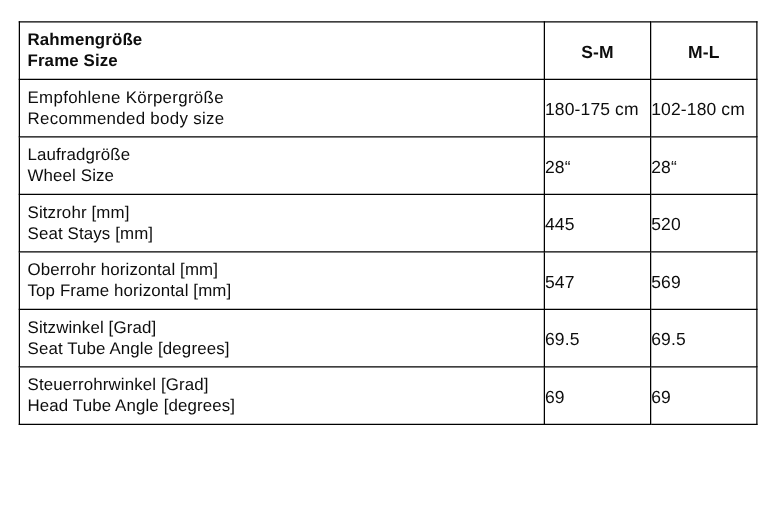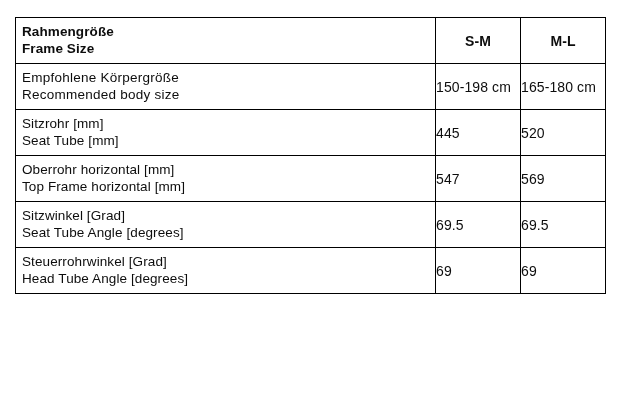--- a/index.html
+++ b/index.html
@@ -71,29 +71,37 @@
         </th>
         <th class="val-cell">S-M</th>
         <th class="val-cell">M-L</th>
       </tr>
 
       <tr class="emph">
         <td class="label-cell">
           <div class="lbl-line">Empfohlene Körpergröße</div>
           <div class="lbl-line">Recommended body size</div>
         </td>
-        <td class="val-cell">150-198 cm</td>
-        <td class="val-cell">165-180 cm</td>
+        <td class="val-cell">180-175 cm</td>
+        <td class="val-cell">102-180 cm</td>
       </tr>
 
+      <tr>
+        <td class="label-cell">
+          <div class="lbl-line">Laufradgröße</div>
+          <div class="lbl-line">Wheel Size</div>
+        </td>
+        <td class="val-cell">28“</td>
+        <td class="val-cell">28“</td>
+      </tr>
 
       <tr>
         <td class="label-cell">
           <div class="lbl-line">Sitzrohr [mm]</div>
-          <div class="lbl-line">Seat Tube [mm]</div>
+          <div class="lbl-line">Seat Stays [mm]</div>
         </td>
         <td class="val-cell">445</td>
         <td class="val-cell">520</td>
       </tr>
 
       <tr>
         <td class="label-cell">
           <div class="lbl-line">Oberrohr horizontal [mm]</div>
           <div class="lbl-line">Top Frame horizontal [mm]</div>
         </td>

